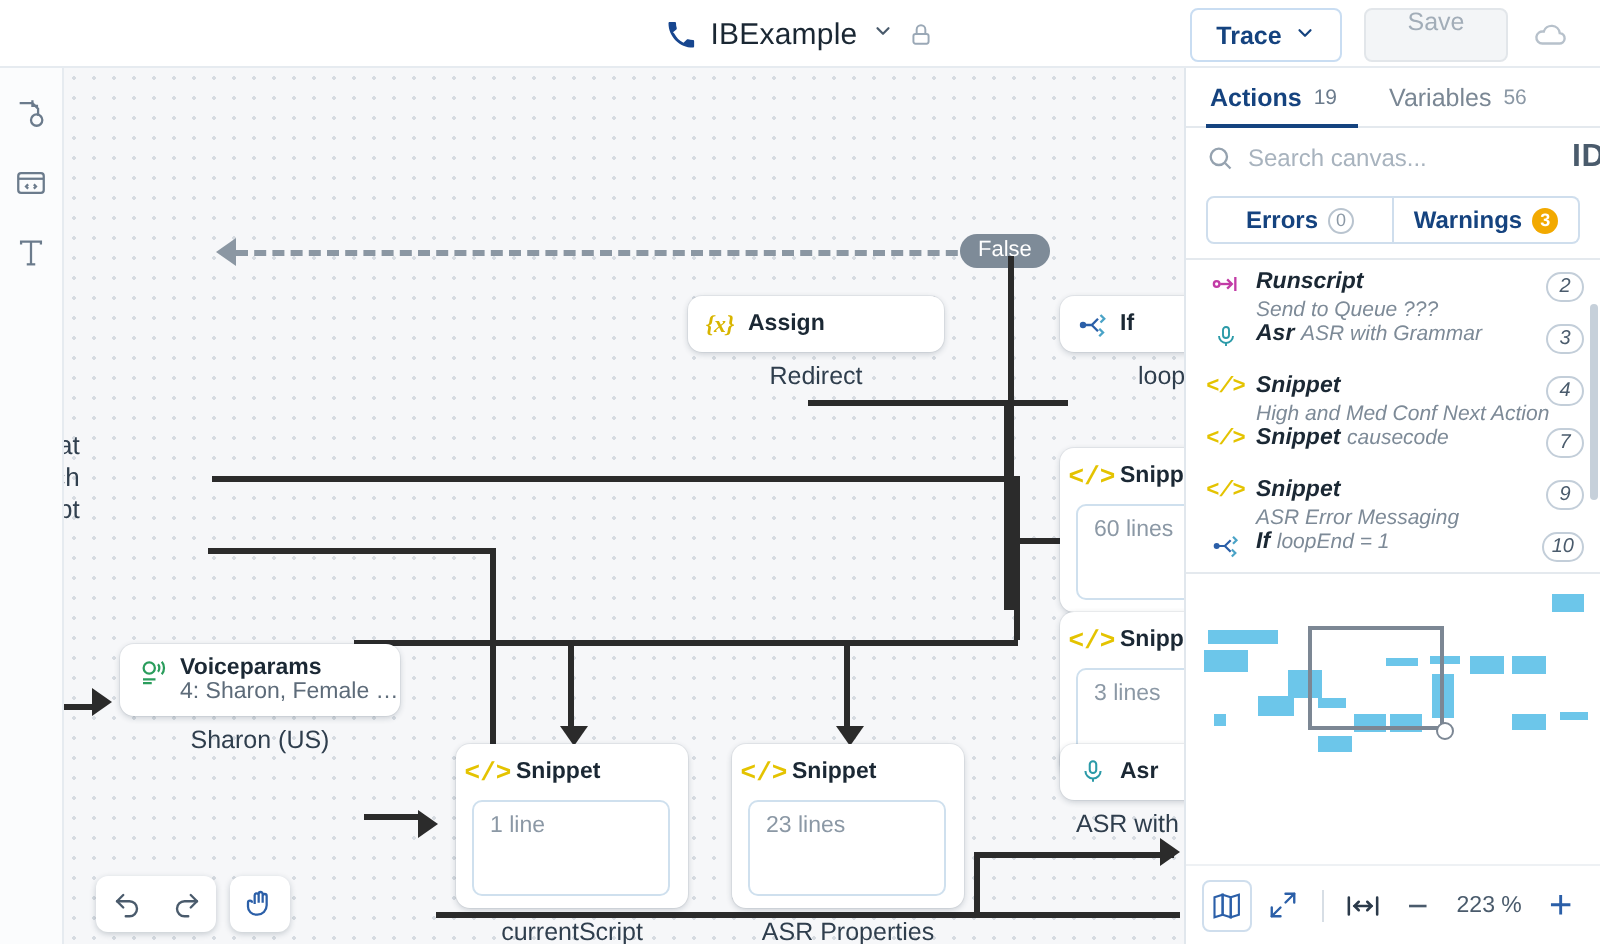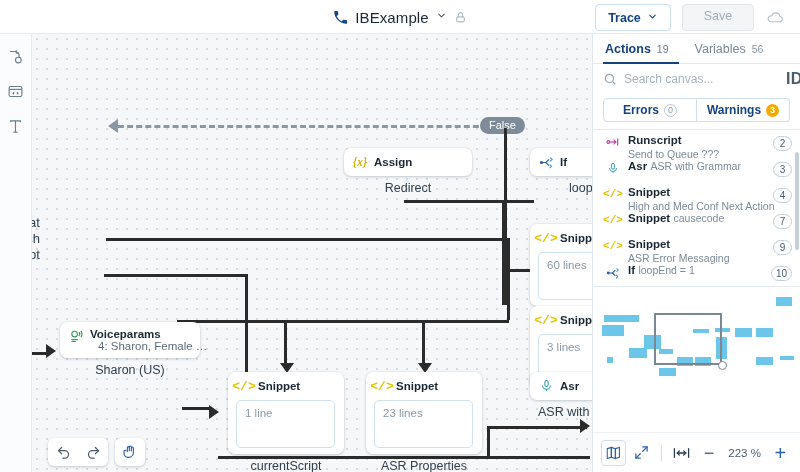--- a/index.html
+++ b/index.html
@@ -32,24 +32,24 @@
     display: flex; align-items: center; gap: 4px;
   }
   .btn-trace {
     height: 27px; min-width: 76px; padding: 0 9px;
     border: 1px solid #c9ddf2; border-radius: 4px; background: #fff;
     color: #15437f; font-weight: bold; font-size: 12.5px;
     display: flex; align-items: center; justify-content: center; gap: 6px;
     cursor: pointer;
   }
   .btn-save {
-    height: 27px; min-width: 72px; margin-left: 7px; padding: 4px 10px;
+    height: 27px; min-width: 72px; margin-left: 7px; padding: 12px 10px;
     border: 1px solid #e2e6ea; border-radius: 4px; background: #f3f5f7;
     color: #a2adb8; font-size: 12.5px;
-    display: flex; align-items: flex-start; justify-content: center;
+    display: flex; align-items: flex-end; justify-content: center;
   }
   .btn-cloud {
     width: 34px; height: 27px; display: flex; align-items: center;
     justify-content: center; color: #b7c1cb; cursor: pointer;
   }
 
   
   .leftrail {
     position: absolute; left: 0; top: 34px; width: 32px; height: 438px;
     background: #fbfcfd; border-right: 1px solid #e6ebf0;
@@ -157,21 +157,21 @@
   .filter-btn:first-child { border-radius: 4px 0 0 4px; }
   .filter-btn:last-child { border-radius: 0 4px 4px 0; border-left: none; }
   .pill-grey { border: 1px solid #b9c4cf; color: #8b98a5; border-radius: 50%;
     width: 13px; height: 13px; font-size: 9px; display: flex; align-items: center;
     justify-content: center; font-weight: normal; }
   .pill-amber { background: #f2a900; color: #fff; border-radius: 50%;
     width: 13px; height: 13px; font-size: 9px; display: flex; align-items: center;
     justify-content: center; font-weight: bold; }
 
   .action-list { flex: 0 0 157px; overflow: hidden; position: relative;
-    border-top: 1px solid #e4e9ee; }
+    border-top: 1px solid #e4e9ee; font-style: italic; }
   .action-item { display: flex; align-items: flex-start; gap: 7px;
     padding: 3px 8px 2px 12px; height: 26px; cursor: pointer; }
   .ai-glyph { width: 16px; flex: 0 0 16px; display: flex; align-items: center;
     justify-content: center; padding-top: 3px; }
   .ai-text { flex: 1; min-width: 0; }
   .ai-title { font-size: 11.5px; font-weight: bold; color: #1b2834;
     line-height: 12px; white-space: nowrap; overflow: hidden; text-overflow: ellipsis; }
   .ai-sub { font-size: 10.5px; color: #7d8a97; line-height: 12px;
     white-space: nowrap; overflow: hidden; text-overflow: ellipsis; }
   .ai-num { flex: 0 0 auto; border: 1px solid #c3ced9; color: #4a5b6c;
@@ -377,21 +377,21 @@
         <div class="node-head" style="align-items:flex-start;">
           <span class="node-glyph" style="padding-top:1px;">
             <svg width="15" height="15" viewBox="0 0 24 24" fill="none" stroke="#2a9d5c" stroke-width="1.8">
                 <circle cx="9" cy="8" r="4.5"></circle>
                 <path d="M4 17h10M4 20h7"></path>
                 <path d="M16 5c1.4 1.6 1.4 4.4 0 6M19 3c2.4 2.6 2.4 7.4 0 10"></path>
               </svg>
           </span>
           <span>
             <span class="node-name" style="display:block;">Voiceparams</span>
-            <span class="node-sub" style="display:block; margin-left:8px;">4: Sharon, Female …</span>
+            <span class="node-sub" style="display:block; margin-left:0;">4: Sharon, Female …</span>
           </span>
         </div>
       </div>
       <div class="node-label">Sharon (US)</div>
     </div>
 
     <div class="node" style="left:196px; top:338px; width:116px;">
       <div class="node-card">
         <div class="node-head">
           <span class="node-glyph glyph-snippet">&lt;/&gt;</span>

